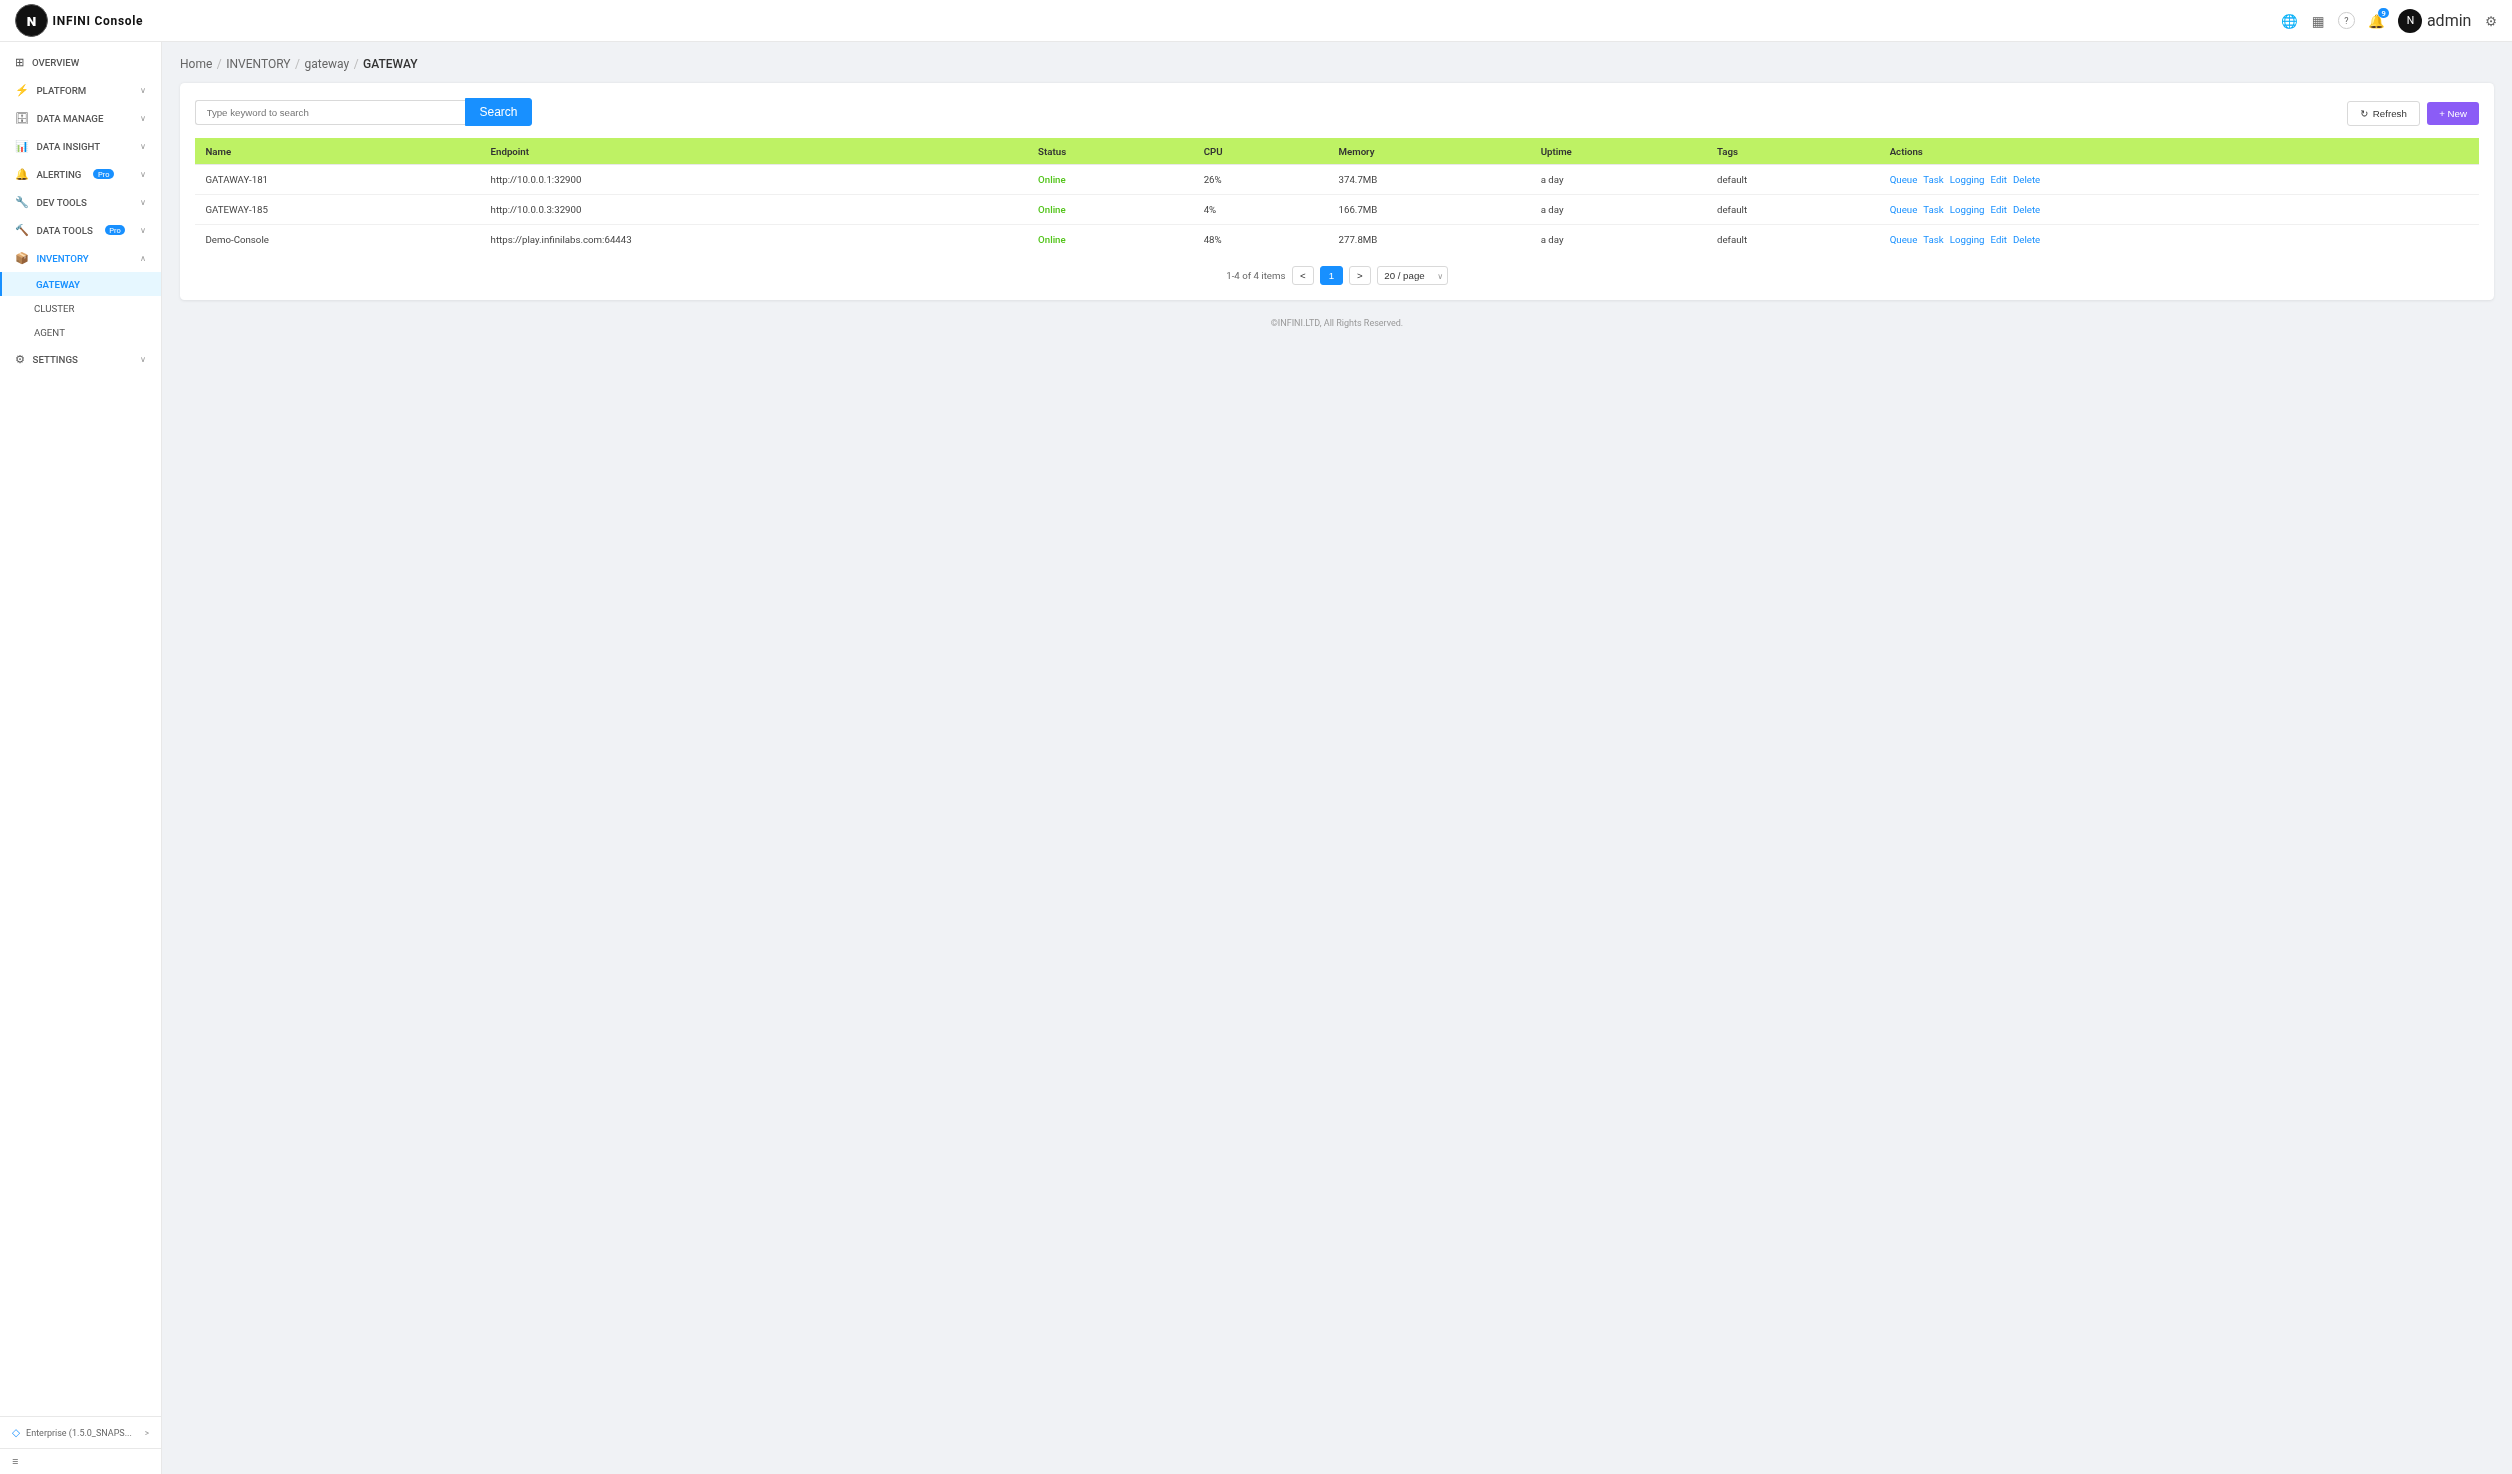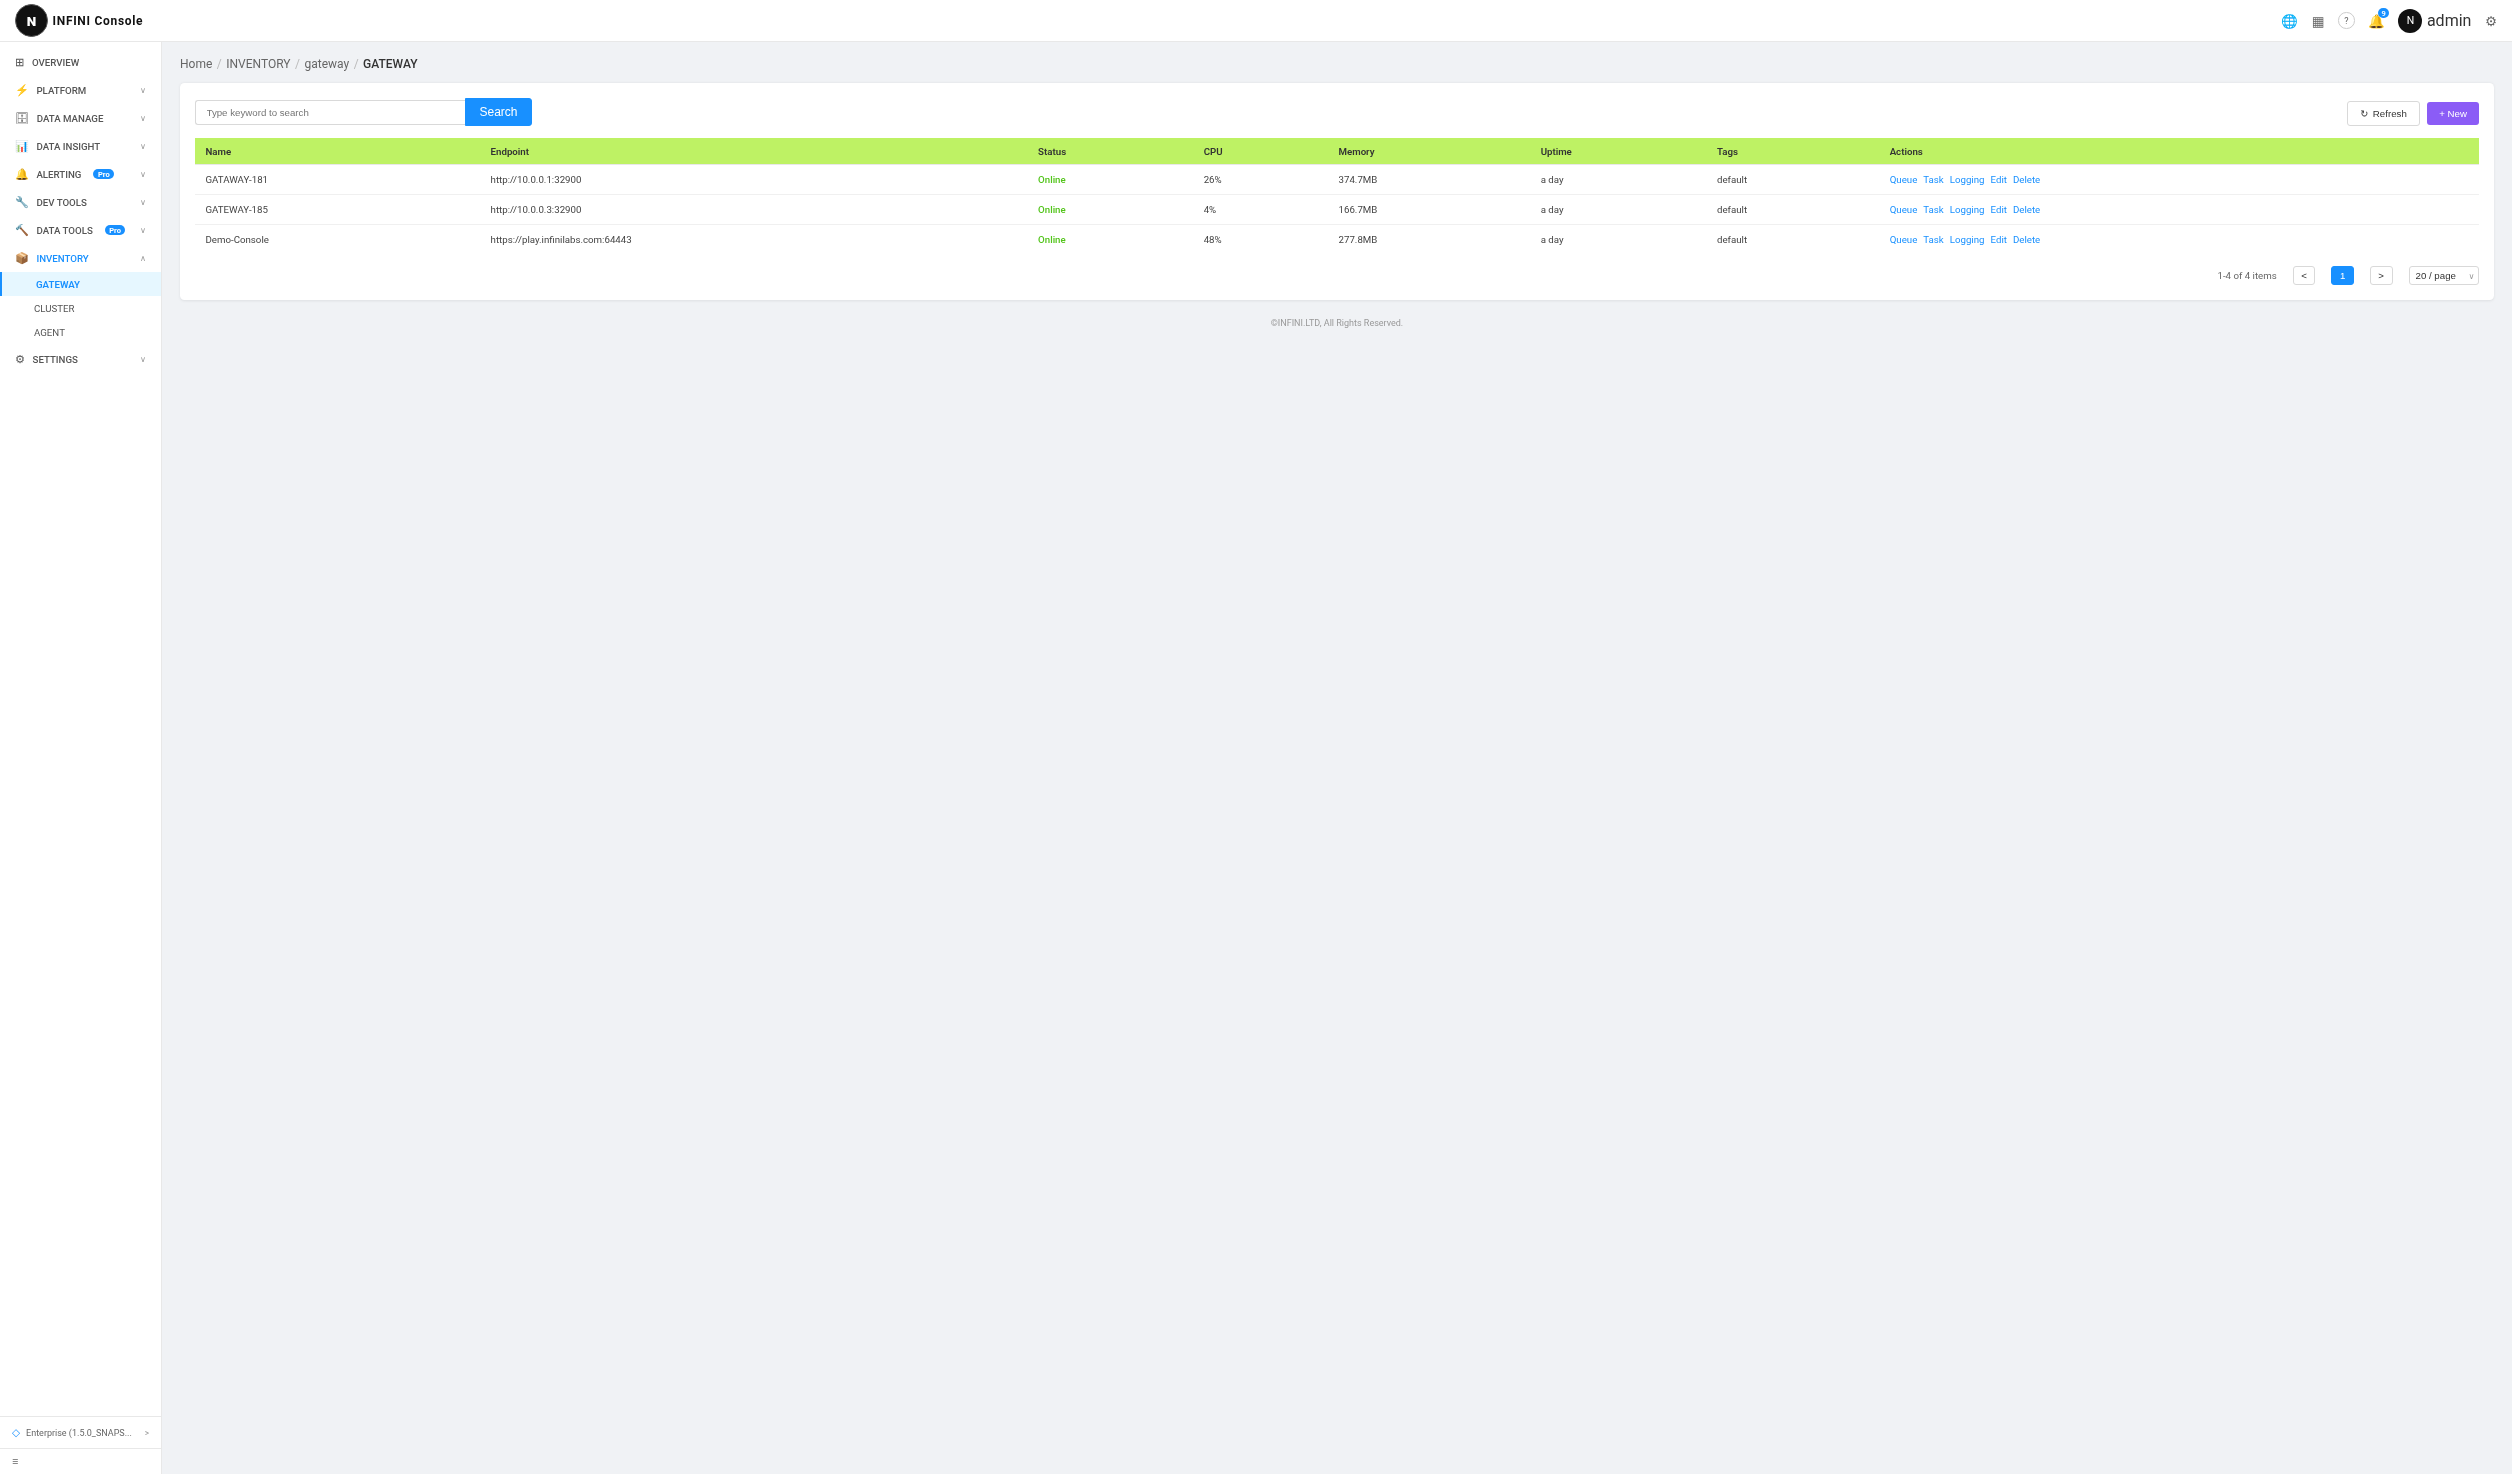--- a/index.html
+++ b/index.html
@@ -49,21 +49,21 @@
     .nav-item {
       display: flex; align-items: center; justify-content: space-between;
       padding: 7.5px 15px; cursor: pointer; color: #555; font-size: 9.7px; font-weight: 500;
       transition: background 0.15s;
     }
     .nav-item.active { color: #1890ff; }
     .nav-item-left { display: flex; align-items: center; gap: 7.5px; }
     .nav-icon { font-size: 11.2px; }
     .chevron { font-size: 8.2px; color: #999; }
     .pro-badge {
-      background: #1890ff; color: #fff; font-size: 7.5px; font-weight: 700;
+      background: #1890ff; color: #fff; font-size: 7.5px; font-weight: 400;
       padding: 0.7px 4.5px; border-radius: 7.5px; margin-left: 4.5px;
     }
 
     
     .sub-item {
       padding: 6.7px 15px 6.7px 34px; cursor: pointer; color: #555; font-size: 9.7px;
       transition: background 0.15s;
     }
     .sub-item.active {
       background: #e6f7ff; color: #1890ff; font-weight: 600;
@@ -145,22 +145,22 @@
 
     .status-online { color: #52c41a; font-weight: 500; }
 
     .action-link {
       color: #1890ff; cursor: pointer; font-size: 9.7px; text-decoration: none;
       margin-right: 6px;
     }
 
     
     .pagination {
-      display: flex; align-items: center; justify-content: flex-end;
-      margin-top: 12px; gap: 16px; font-size: 9.7px; color: #666;
+      display: flex; align-items: center; justify-content: center;
+      margin-top: 12px; gap: 6px; font-size: 9.7px; color: #666;
     }
     .page-btn {
       border: 0.7px solid #d9d9d9; background: #fff; border-radius: 3px;
       padding: 3px 7.5px; cursor: pointer; color: #333; font-size: 9.7px;
     }
     .page-btn.active { background: #1890ff; color: #fff; border-color: #1890ff; }
     .page-size-select {
       border: 0.7px solid #d9d9d9; border-radius: 3px; padding: 3px 16.5px 3px 6px;
       font-size: 9.7px; cursor: pointer; background: #fff; color: #333;
       appearance: none; -webkit-appearance: none; position: relative;

